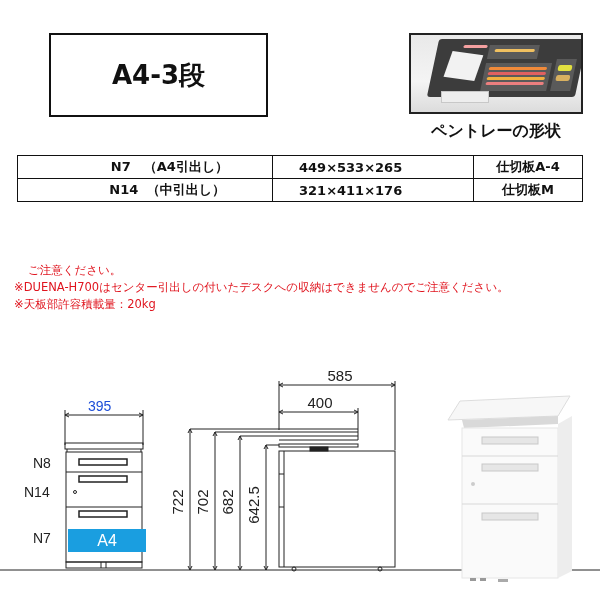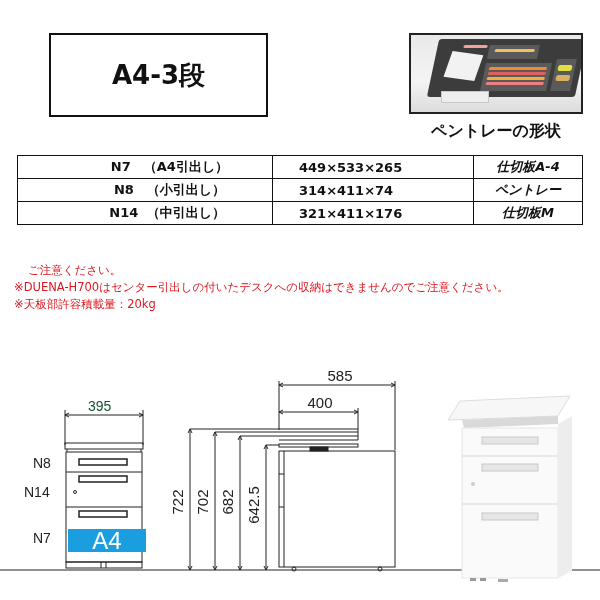--- a/index.html
+++ b/index.html
@@ -22,32 +22,32 @@
   .pen { position:absolute; height:3px; border-radius:2px; }
   .tray-handle { position:absolute; left:30px; top:56px; width:46px; height:10px; border:1px solid #c8c8c8; background:#eee; }
   .tray-caption { left:409px; top:121px; width:174px; text-align:center; font-size:16px; font-weight:bold; }
 
   
   .spec-table { left:17px; top:155px; width:566px; border-collapse:collapse; }
   .spec-table td, .spec-table th { border:1.5px solid #111; height:22px; padding:0 4px; font-size:13px; font-weight:bold; }
   .spec-table th { text-align:center; }
   .c1 { width:210px; text-align:center; padding-left:40px !important; }
   .c2 { width:170px; text-align:left; padding-left:26px !important; }
-  .c3 { text-align:center;font-style:italic; }
+  .c3 { text-align:center; }
   .model { display:inline-block; width:46px; }
 
   
   .notes { left:14px; top:262px; width:580px; color:#e0141e; font-size:11.5px; line-height:17px; }
   .note-line { white-space:nowrap; }
   .indent { padding-left:14px; }
 
   
-  .dim-text { font-family:"Liberation Sans", sans-serif; font-size:14px; color:#14532d; }
+  .dim-text { font-family:"Liberation Sans", sans-serif; font-size:14px; color:#1d4ed8; }
   .a4-badge { left:68px; top:529px; width:78px; height:23px; background:#1a9ee0; color:#fff;
-              font-family:"Liberation Sans", sans-serif; font-size:24px; display:flex; align-items:center; justify-content:center; }
+              font-family:"Liberation Sans", sans-serif; font-size:16px; display:flex; align-items:center; justify-content:center; }
   .drawer-label { font-family:"Liberation Sans", sans-serif; font-size:14px; color:#222; }
 
   
   .photo { left:440px; top:376px; width:140px; height:215px; }
 </style>
 </head>
 <body>
 
 <div class="abs title-box">
   <span class="title-text">A4-3段</span>
@@ -71,25 +71,20 @@
   <div class="tray-handle"></div>
 </div>
 <div class="abs tray-caption">ペントレーの形状</div>
 
 <table class="abs spec-table">
   <tbody>
   <tr>
     <td class="c1"><span class="model">N7</span><span>（A4引出し）</span></td>
     <td class="c2">449×533×265</td>
     <td class="c3">仕切板A-4</td>
-  </tr>
-  <tr>
-    <td class="c1"><span class="model">N8</span><span>（小引出し）</span></td>
-    <td class="c2">314×411×74</td>
-    <td class="c3">ペントレー</td>
   </tr>
   <tr>
     <td class="c1"><span class="model">N14</span><span>（中引出し）</span></td>
     <td class="c2">321×411×176</td>
     <td class="c3">仕切板M</td>
   </tr>
 </tbody>
   </table>
 
 <div class="abs notes">

